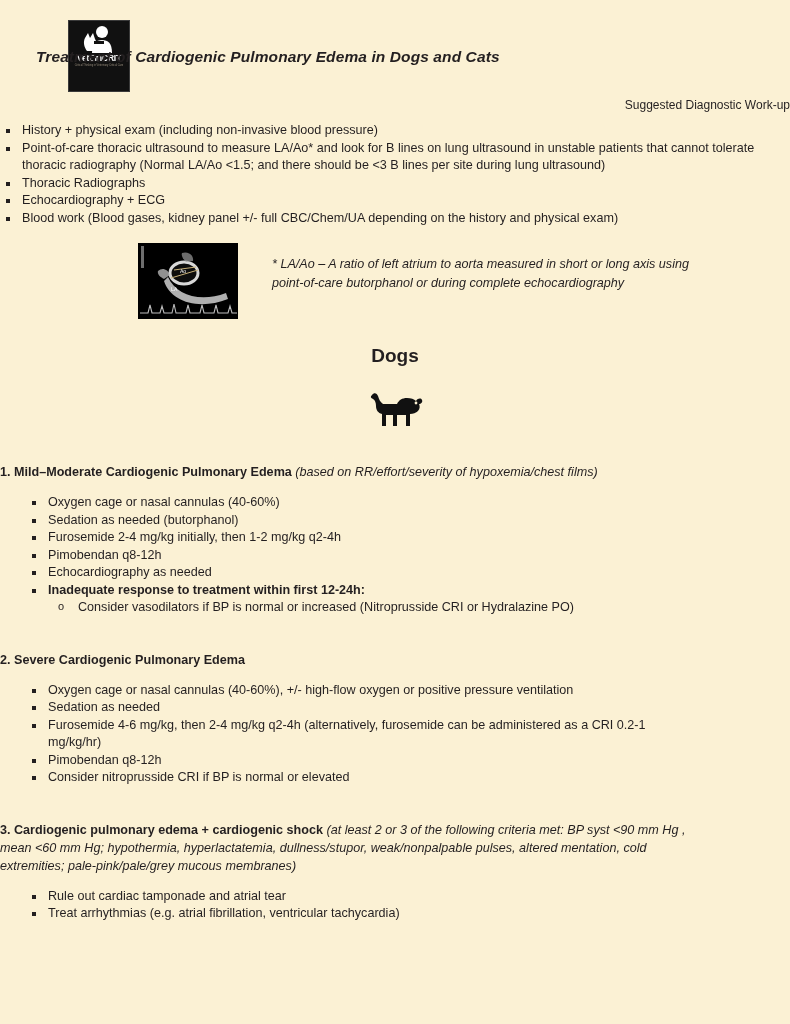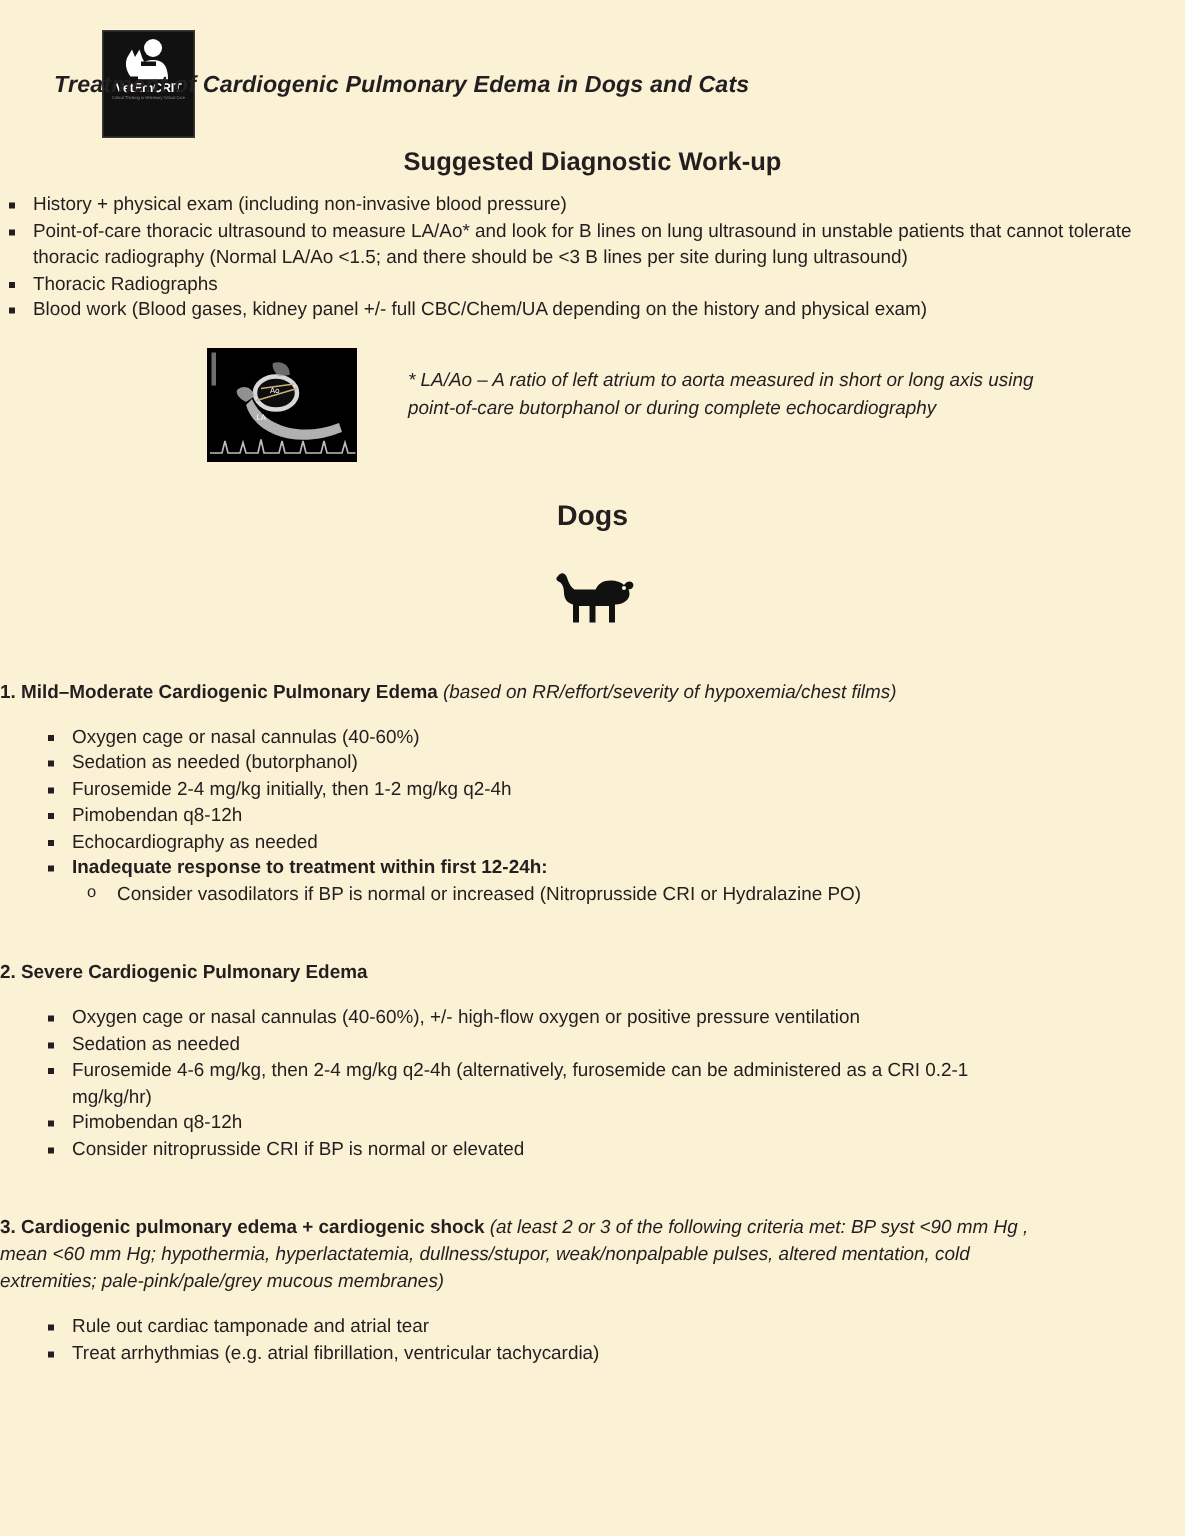--- a/index.html
+++ b/index.html
@@ -71,23 +71,23 @@
     text-align: left;
     font-size: 15.5px;
     font-weight: bold;
     font-style: italic;
     letter-spacing: 0.1px;
     padding-left: 36px;
   }
 
   
   .section-title-center {
-    text-align: center;
-    font-size: 17px;
-    font-weight: bold;
+    text-align: right;
+    font-size: 12px;
+    font-weight: normal;
     margin: 10px 0 10px 0;
   }
   ul.bullets {
     list-style: none;
     margin: 0;
     padding: 0;
   }
   ul.bullets > li {
     position: relative;
     padding-left: 22px;
@@ -219,20 +219,21 @@
 
     <div class="doc-title">Treatment of Cardiogenic Pulmonary Edema in Dogs and Cats</div>
   </div>
 
   <div>
     <div class="section-title-center">Suggested Diagnostic Work-up</div>
     <ul class="bullets diag-list" id="diag-list">
         <li>History + physical exam (including non-invasive blood pressure)</li>
         <li>Point-of-care thoracic ultrasound to measure LA/Ao* and look for B lines on lung ultrasound in unstable patients that cannot tolerate thoracic radiography (Normal LA/Ao &lt;1.5; and there should be &lt;3 B lines per site during lung ultrasound)</li>
         <li>Thoracic Radiographs</li>
+        <li>Echocardiography + ECG</li>
         <li>Blood work (Blood gases, kidney panel +/- full CBC/Chem/UA depending on the history and physical exam)</li>
       </ul>
   </div>
 
   <div class="figure-row">
     <div class="us-image">
       <svg viewBox="0 0 100 76" width="100" height="76">
         <rect x="0" y="0" width="100" height="76" fill="#000000"></rect>
         <rect x="3" y="3" width="3" height="22" fill="#6e6e6e"></rect>
         <ellipse cx="46" cy="30" rx="14" ry="11" fill="#0d0d0d" stroke="#d8d8d8" stroke-width="3"></ellipse>

